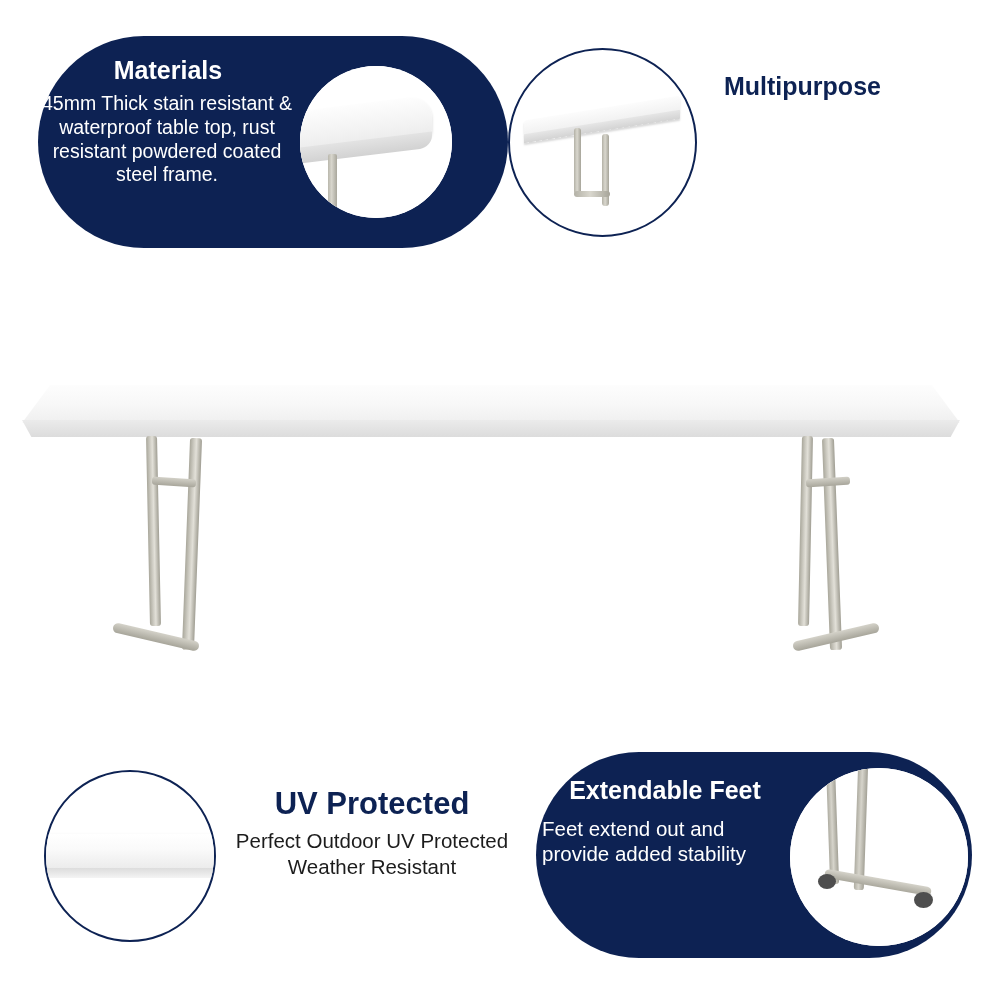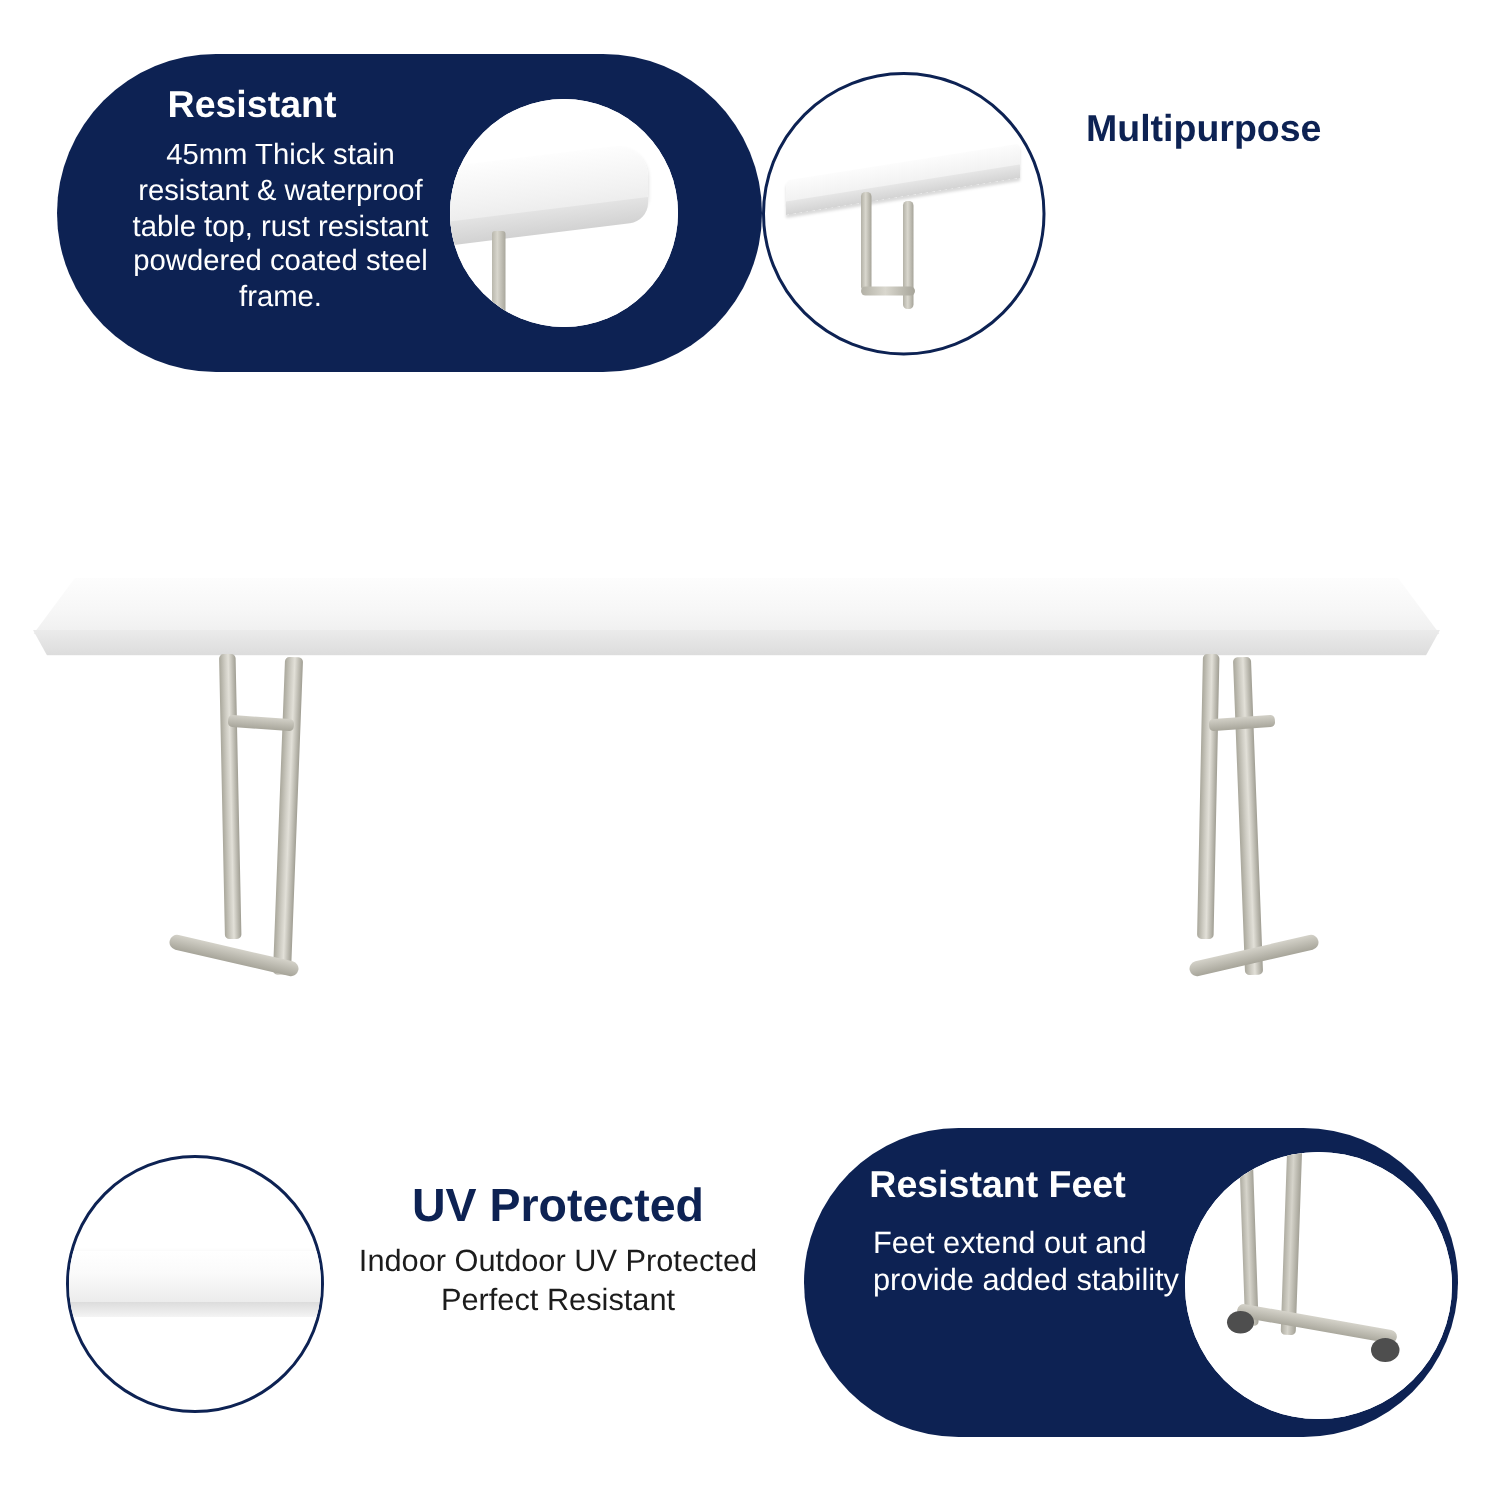--- a/index.html
+++ b/index.html
@@ -33,21 +33,20 @@
     box-sizing: border-box;
   }
   .pill-title {
     font-weight: bold;
     color: #ffffff;
     line-height: 1.15;
   }
   .pill-body {
     color: #ffffff;
     line-height: 1.22;
-    margin-left: 40px;
   }
   .dark-title { color: #0d2253; font-weight: bold; line-height: 1.15; }
   .dark-body  { color: #1c1c1c; line-height: 1.25; }
 
   .outside-text {
     position: absolute;
     box-sizing: border-box;
   }
 
   
@@ -147,21 +146,21 @@
   }
 </style>
 </head>
 <body>
 
 <div class="stage">
 
   <div class="pill" style="left:38px; top:36px; width:470px; height:212px;"></div>
 
   <div class="pill-text" style="left:48px; top:56px; width:240px; text-align:center;">
-    <div class="pill-title" style="font-size:25px;">Resistant</div>
+    <div class="pill-title" style="font-size:25px;">Materials</div>
   </div>
   <div class="pill-text" style="left:36px; top:92px; width:262px; text-align:center;">
     <div class="pill-body" style="font-size:19.5px;">45mm Thick  stain resistant &amp; waterproof table top,  rust resistant powdered coated steel frame.</div>
   </div>
 
   <div class="circle-photo" style="left:300px; top:66px; width:152px; height:152px;">
     <div style="position:absolute;left:0;top:0;width:152px;height:152px;background:#ffffff;"></div>
     <div class="corner-top" style="left:-8px; top:38px; width:140px; height:44px;
                 transform: skewY(-7deg);"></div>
     <div class="corner-edge" style="left:-8px; top:74px; width:140px; height:16px; transform: skewY(-7deg);"></div>
@@ -202,27 +201,27 @@
 
   <div class="circle-photo bordered" style="left:44px; top:770px; width:168px; height:168px;">
     <div class="uv-band" style="top:62px; height:34px;"></div>
     <div style="position:absolute;left:0;right:0;top:96px;height:10px;background:linear-gradient(180deg,#dcdcdc,#f4f4f4);"></div>
   </div>
 
   <div class="outside-text" style="left:214px; top:786px; width:316px; text-align:center;">
     <div class="dark-title" style="font-size:31px;">UV Protected</div>
   </div>
   <div class="outside-text" style="left:212px; top:828px; width:320px; text-align:center;">
-    <div class="dark-body" style="font-size:20.5px;">Indoor Outdoor UV Protected Perfect Resistant</div>
+    <div class="dark-body" style="font-size:20.5px;">Perfect Outdoor UV Protected Weather Resistant</div>
   </div>
 
   <div class="pill" style="left:536px; top:752px; width:436px; height:206px;"></div>
 
   <div class="pill-text" style="left:540px; top:776px; width:250px; text-align:center;">
-    <div class="pill-title" style="font-size:25px;">Resistant Feet</div>
+    <div class="pill-title" style="font-size:25px;">Extendable Feet</div>
   </div>
   <div class="pill-text" style="left:542px; top:816px; width:246px; ">
     <div class="pill-body" style="font-size:20.5px;">Feet extend out and provide added stability</div>
   </div>
 
   <div class="circle-photo" style="left:790px; top:768px; width:178px; height:178px;">
     <div style="position:absolute;left:0;top:0;width:178px;height:178px;background:#ffffff;"></div>
     <div class="foot-leg" style="left:38px; top:-6px; width:9px; height:122px; transform:rotate(-2deg);"></div>
     <div class="foot-leg" style="left:66px; top:-6px; width:10px; height:128px; transform:rotate(2deg);"></div>
     <div class="foot-bar" style="left:34px; top:110px; width:108px; height:9px; transform:rotate(10deg);"></div>

